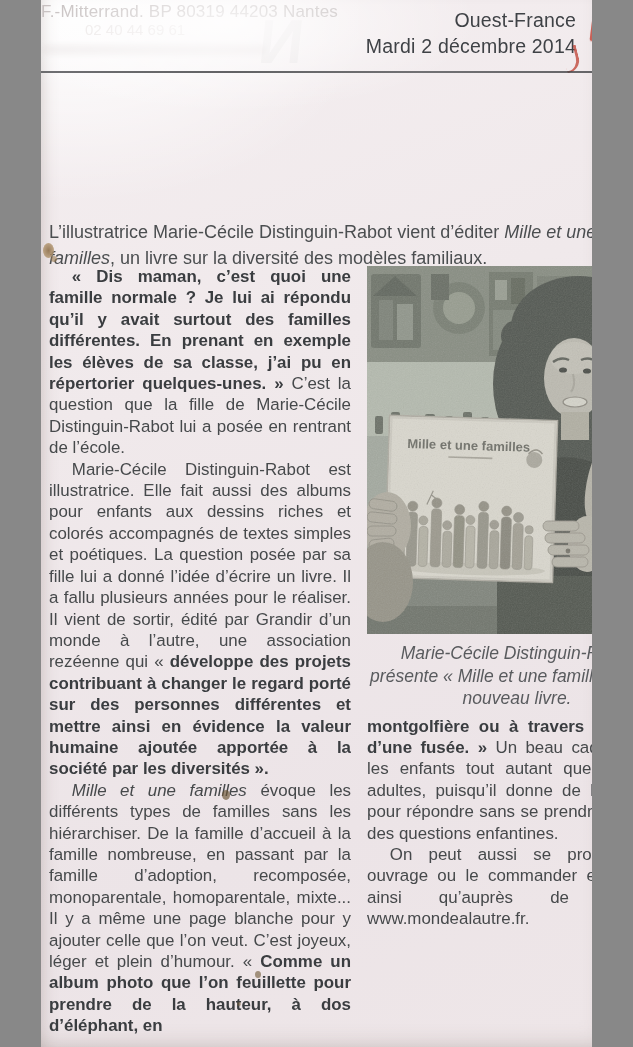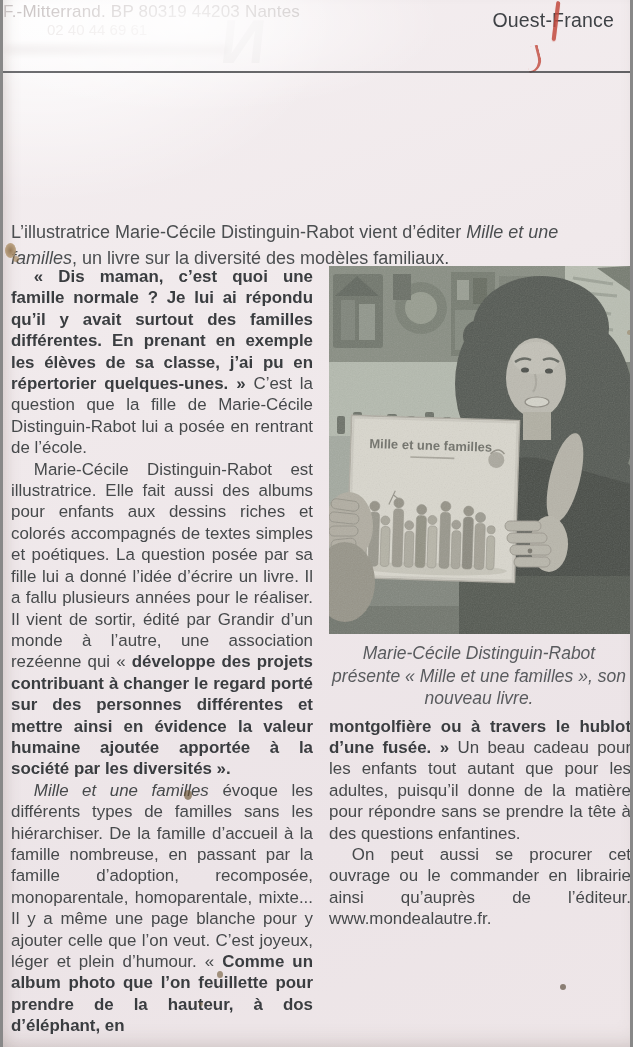--- a/index.html
+++ b/index.html
@@ -1,23 +1,24 @@
 <!DOCTYPE html>
 <html lang="fr"><head>
 <meta charset="utf-8">
 <style>
   html,body{margin:0;padding:0;background:#888;}
   .page{
-    position:relative;width:627px;height:1047px;margin:0 auto;overflow:hidden;
+    position:relative;width:513px;height:1047px;margin:0 auto;overflow:hidden;
     background:
       radial-gradient(ellipse 420px 260px at 6% 2%, rgba(255,255,255,.95), rgba(255,255,255,0) 70%),
       linear-gradient(160deg,#f4eef0 0%, #f0e9eb 35%, #ece4e7 75%, #eee6e8 100%);
     font-family:"Liberation Sans", sans-serif;
     color:#46494b;
     box-shadow:inset 0 -14px 22px -14px rgba(95,75,65,.25), inset 14px 0 18px -14px rgba(95,75,65,.22);
+    padding-left:38px;
   }
   
   .ghost-address{position:absolute;top:2px;left:0;font-size:17px;letter-spacing:.2px;color:#b6aeae;white-space:nowrap;}
   .ghost-phone{position:absolute;top:21px;left:44px;font-size:15px;color:#d6cecd;opacity:.55;}
   .ghost-smudge{position:absolute;top:44px;left:0;width:225px;height:11px;background:#d8cfcf;opacity:.28;filter:blur(2px);border-radius:5px;}
   .glare{position:absolute;top:0;left:0;width:460px;height:150px;pointer-events:none;
     background:radial-gradient(ellipse 340px 120px at 40% 15%, rgba(255,255,255,.85), rgba(255,255,255,0) 75%);}
   .watermark-n{position:absolute;top:6px;left:218px;font-size:62px;font-weight:700;color:rgba(110,110,118,.07);transform:scaleX(-1) skewX(6deg);}
   .masthead{position:absolute;top:7px;right:16px;text-align:right;color:#3f4246;line-height:26px;font-size:19.5px;letter-spacing:.2px;}
   .red-stroke{position:absolute;top:1px;left:551px;width:4px;height:40px;background:#c24a3e;border-radius:3px;transform:rotate(7deg);opacity:.85;box-shadow:0 1px 1px rgba(194,74,62,.4);}
@@ -55,20 +56,21 @@
 
 <div class="page">
 
   <div class="ghost-address">F.-Mitterrand. BP 80319 44203 Nantes</div>
   <div class="ghost-phone">02 40 44 69 61</div>
   <div class="ghost-smudge"></div>
   <div class="watermark-n">N</div>
   <div class="glare"></div>
   <div class="masthead">
     <div>Ouest-France</div>
+    <div>Mardi 2 décembre 2014</div>
   </div>
   <div class="red-stroke"></div>
   <div class="red-squiggle"></div>
   <div class="rule"></div>
 
   <p class="standfirst"><span>L’illustratrice Marie-Cécile Distinguin-Rabot vient d’éditer </span><span class="it">Mille et une familles</span><span>, un livre sur la diversité des modèles familiaux.</span></p>
 
   <div class="col col-left">
     <p><span class="bq">« Dis maman, c’est quoi une famille normale ? Je lui ai répondu qu’il y avait surtout des familles différentes. En prenant en exemple les élèves de sa classe, j’ai pu en répertorier quelques-unes. » </span><span>C’est la question que la fille de Marie-Cécile Distinguin-Rabot lui a posée en rentrant de l’école.</span></p>
     <p><span>Marie-Cécile Distinguin-Rabot est illustratrice. Elle fait aussi des albums pour enfants aux dessins riches et colorés accompagnés de textes simples et poétiques. La question posée par sa fille lui a donné l’idée d’écrire un livre. Il a fallu plusieurs années pour le réaliser. Il vient de sortir, édité par Grandir d’un monde à l’autre, une association rezéenne qui « </span><span class="bq">développe des projets contribuant à changer le regard porté sur des personnes différentes et mettre ainsi en évidence la valeur humaine ajoutée apportée à la société par les diversités ».</span></p>

